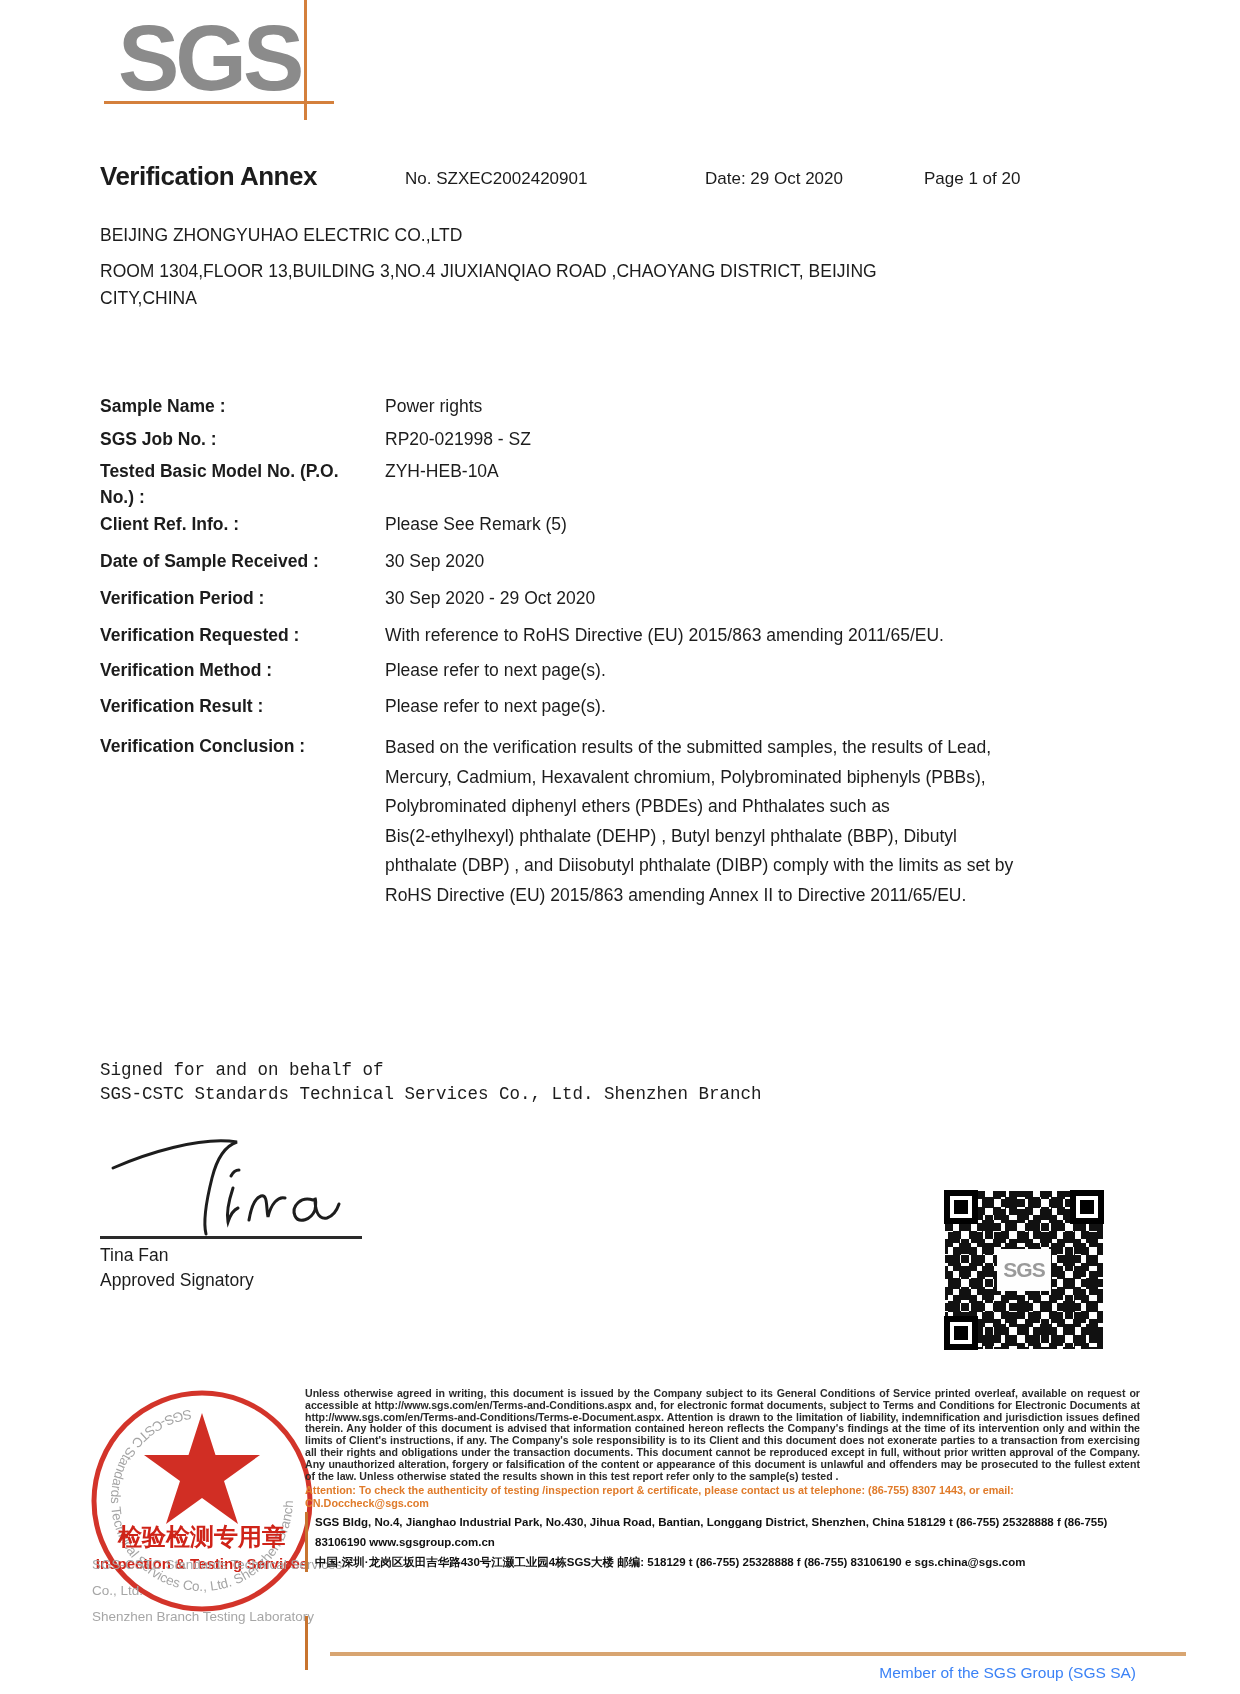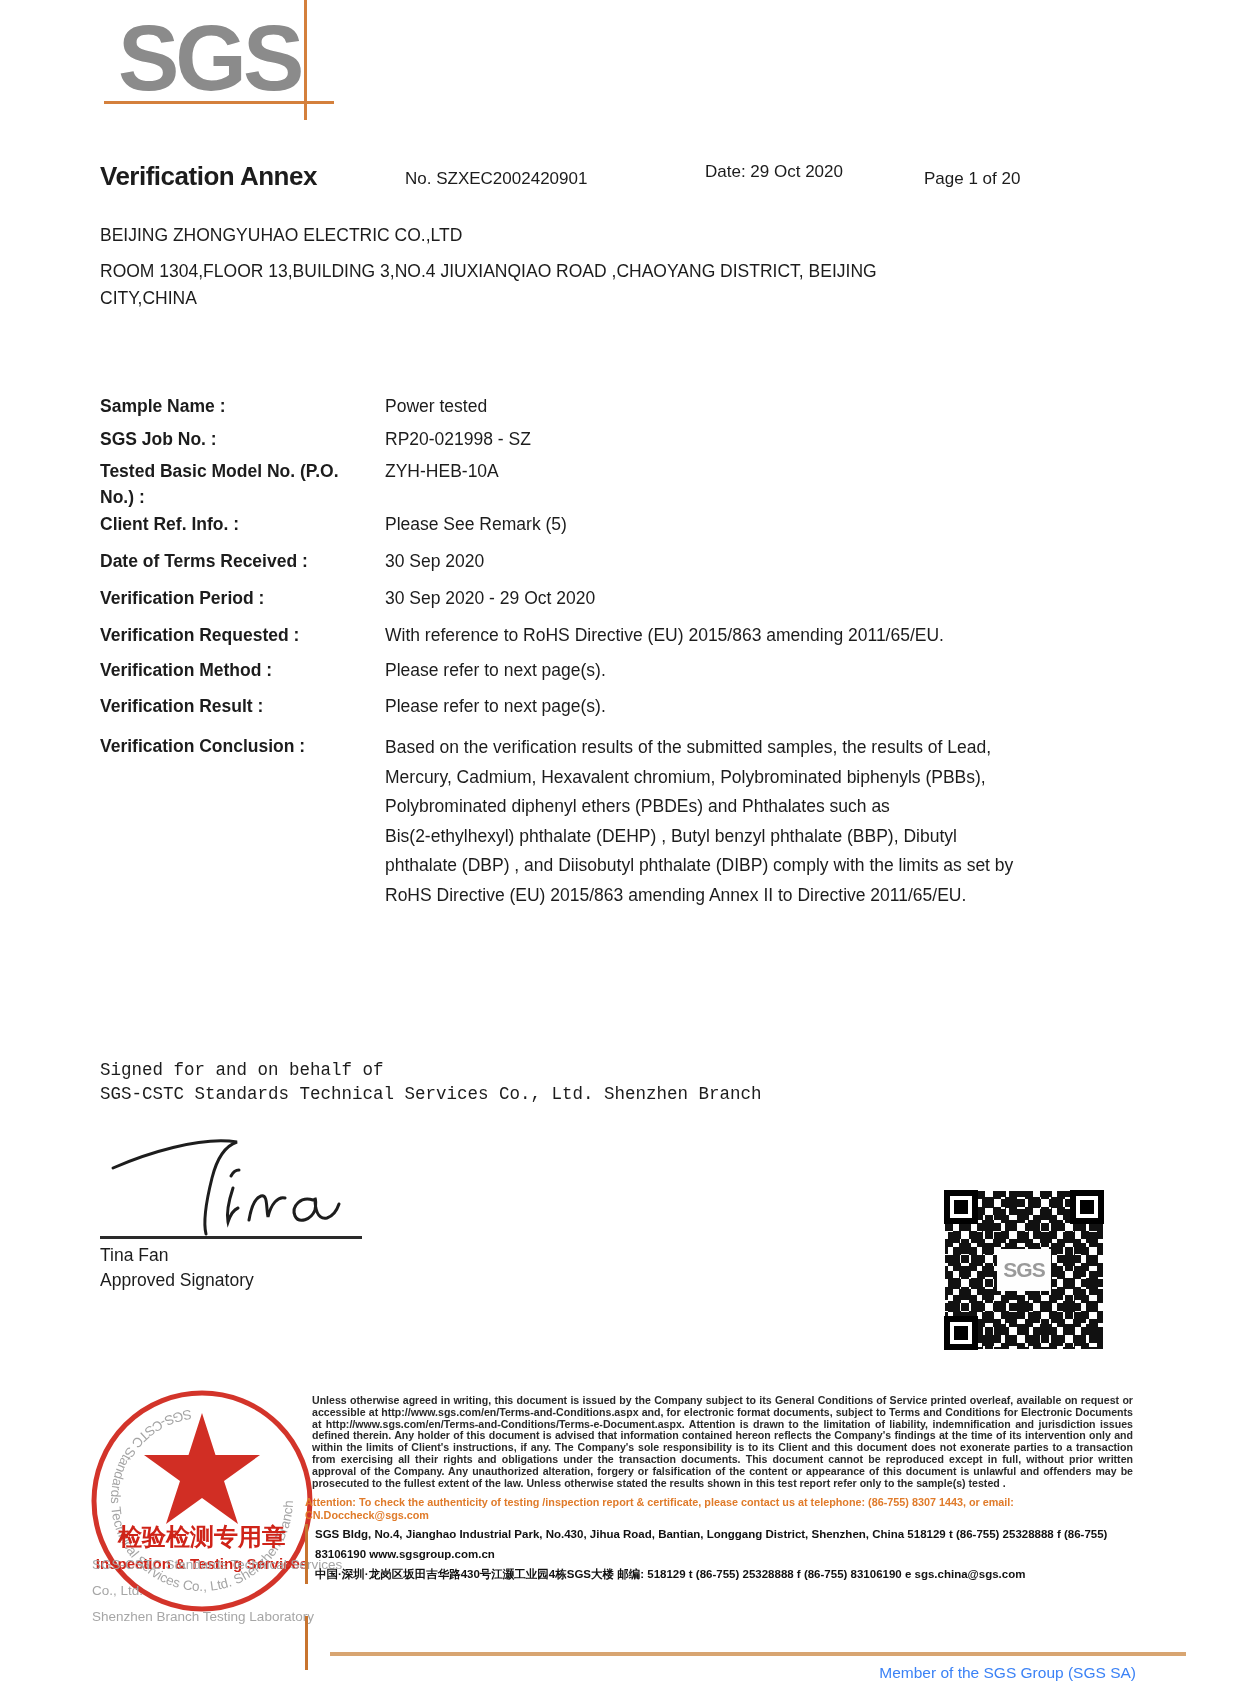--- a/index.html
+++ b/index.html
@@ -8,21 +8,21 @@
   .abs{position:absolute;}
   .pre{white-space:pre-line;}
 
   
   .logo{left:118px;top:6px;font-size:92px;font-weight:bold;color:#8b8b8b;letter-spacing:-4px;
         font-family:"Liberation Sans",sans-serif;}
   .logo-underline{left:104px;top:101px;width:230px;height:3px;background:#d4803c;}
   .logo-vline{left:304px;top:0;width:3px;height:120px;background:#d4803c;}
   .doc-title{left:100px;top:161px;font-size:26px;font-weight:bold;letter-spacing:-0.5px;}
   .report-no{left:405px;top:169px;font-size:17px;}
-  .report-date{left:705px;top:162px;font-size:17px;}
+  .report-date{left:705px;top:169px;font-size:17px;}
   .report-page{left:924px;top:169px;font-size:17px;}
 
   
   .client-name{left:100px;top:225px;font-size:17.5px;}
   .client-address{left:100px;top:258px;font-size:17.5px;line-height:27px;width:900px;}
 
   
   .row{position:absolute;left:100px;width:1040px;font-size:17.5px;line-height:26px;}
   .row .lbl{position:absolute;left:0;top:0;width:280px;font-weight:bold;}
   .row .val{position:absolute;left:285px;top:0;width:665px;}
@@ -48,21 +48,21 @@
   .qr-label{position:absolute;left:50%;top:50%;transform:translate(-50%,-50%);
       width:54px;height:42px;background:#fefefe;display:flex;align-items:center;justify-content:center;
       font-size:21px;font-weight:bold;color:#9a9a9a;letter-spacing:-1px;}
 
   
   .stamp-svg{left:88px;top:1385px;}
   .company-gray{left:92px;top:1552px;font-size:13.5px;color:#a6a6a6;line-height:26px;width:260px;}
 
   
   .footer-block{left:305px;top:1388px;width:835px;}
-  .disclaimer{margin:7px;font-size:10.6px;line-height:11.8px;text-align:justify;color:#2b2b2b;font-weight:bold;}
+  .disclaimer{margin:0;font-size:10.6px;line-height:11.8px;text-align:justify;color:#2b2b2b;font-weight:bold;}
   .attention{margin:2px 0 0 0;font-size:10.8px;line-height:12.5px;color:#e07b2a;font-weight:bold;}
   .addr{margin:3px 0 0 0;border-left:3px solid #c8742f;padding-left:7px;font-size:11.5px;
         line-height:20px;color:#111;font-weight:bold;}
   .footer-rule{left:330px;top:1652px;width:856px;height:4px;background:#d8a571;}
   .footer-vline{left:305px;top:1616px;width:3px;height:54px;background:#c8742f;}
   .member{left:0;top:1664px;width:1136px;text-align:right;font-size:15.5px;color:#3b82f6;}
 </style>
 </head>
 <body>
 
@@ -76,37 +76,37 @@
   <div class="abs report-no">No. SZXEC2002420901</div>
   <div class="abs report-date">Date: 29 Oct 2020</div>
   <div class="abs report-page">Page 1 of 20</div>
 
   <div class="abs client-name">BEIJING ZHONGYUHAO ELECTRIC CO.,LTD</div>
   <div class="abs client-address pre">ROOM 1304,FLOOR 13,BUILDING 3,NO.4 JIUXIANQIAO ROAD ,CHAOYANG DISTRICT, BEIJING
  CITY,CHINA</div>
 
   <div class="row r0">
     <span class="lbl">Sample Name :</span>
-    <span class="val">Power tested</span>
+    <span class="val">Power rights</span>
   </div>
   <div class="row r1">
     <span class="lbl">SGS Job No. :</span>
     <span class="val">RP20-021998 - SZ</span>
   </div>
   <div class="row r2">
     <span class="lbl pre">Tested Basic Model No. (P.O.
 No.) :</span>
     <span class="val">ZYH-HEB-10A</span>
   </div>
   <div class="row r3">
     <span class="lbl">Client Ref. Info. :</span>
     <span class="val">Please See Remark (5)</span>
   </div>
   <div class="row r4">
-    <span class="lbl">Date of Terms Received :</span>
+    <span class="lbl">Date of Sample Received :</span>
     <span class="val">30 Sep 2020</span>
   </div>
   <div class="row r5">
     <span class="lbl">Verification Period :</span>
     <span class="val">30 Sep 2020 - 29 Oct 2020</span>
   </div>
   <div class="row r6">
     <span class="lbl">Verification Requested :</span>
     <span class="val">With reference to RoHS Directive (EU) 2015/863 amending 2011/65/EU.</span>
   </div>

